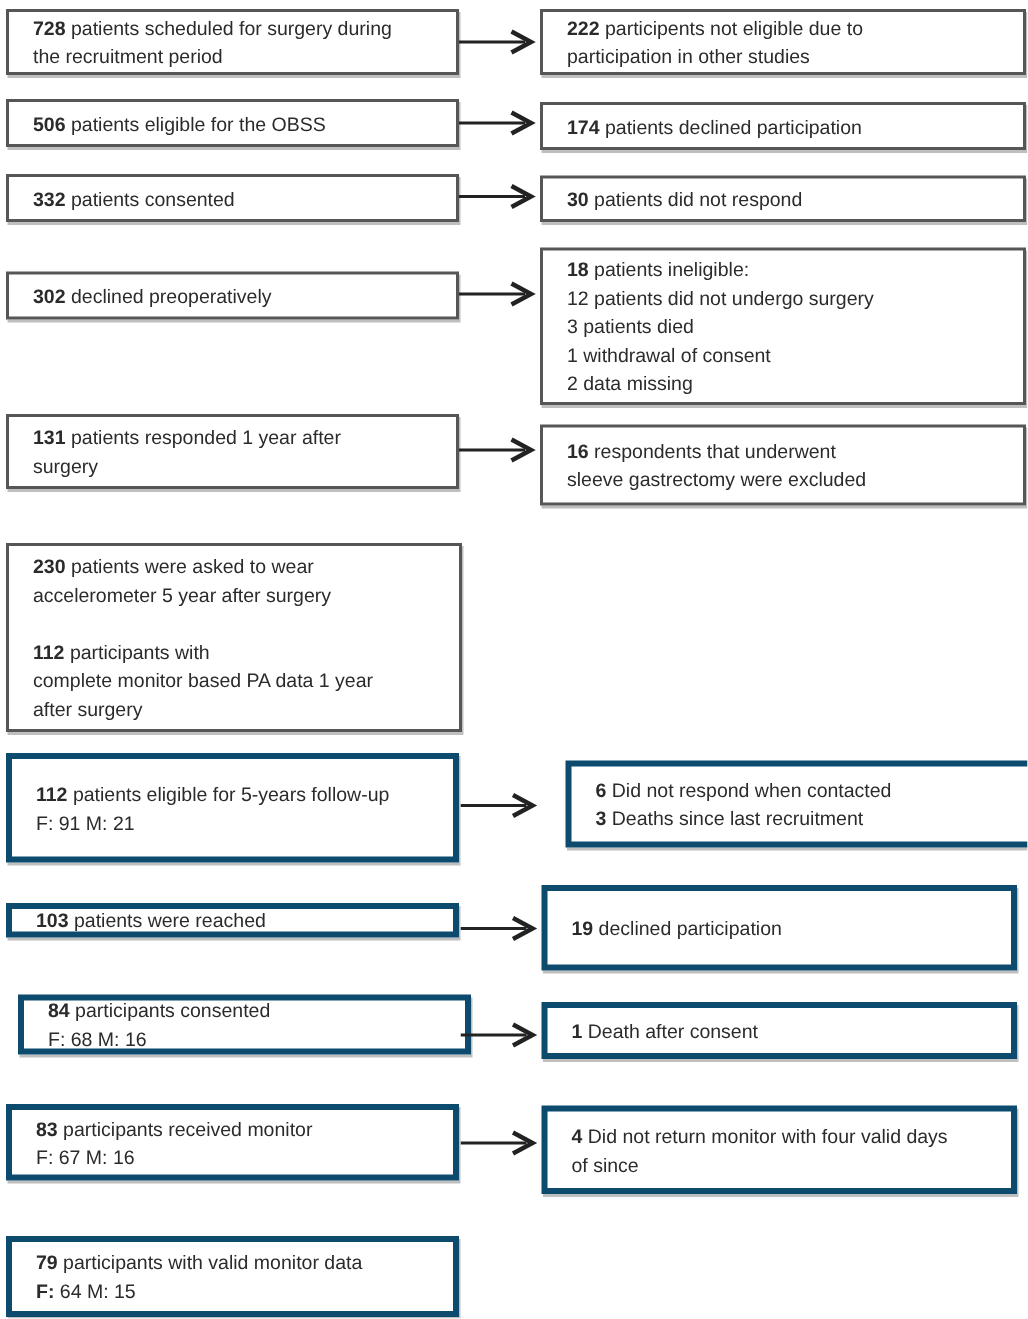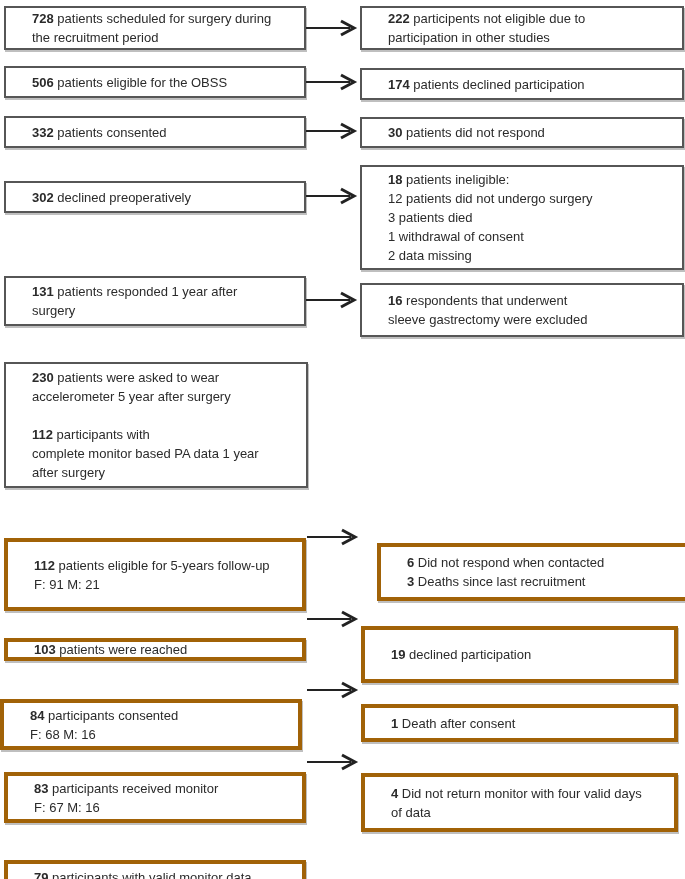--- a/index.html
+++ b/index.html
@@ -1,43 +1,43 @@
 <!DOCTYPE html>
 <html><head>
 <meta charset="utf-8">
 <style>
   html,body{margin:0;padding:0;background:#ffffff;}
   #flowchart{position:relative;width:685px;height:879px;background:#ffffff;
     font-family:"Liberation Sans",sans-serif;color:#2b2b2b;overflow:hidden;}
   .box{position:absolute;box-sizing:border-box;background:#ffffff;
     display:flex;flex-direction:column;justify-content:center;
-    padding:2px 26px;font-size:13px;line-height:19px;}
+    padding:2px 16px;font-size:13px;line-height:19px;}
   .thin{border:2px solid #565656;box-shadow:1px 2px 0 rgba(0,0,0,0.25);}
-  .thick{border:4px solid #a16207;box-shadow:1px 2px 0 rgba(0,0,0,0.25);margin-top:36px;}
+  .thick{border:4px solid #0c4a6e;box-shadow:1px 2px 0 rgba(0,0,0,0.25);}
   .line{white-space:nowrap;}
   .bold{font-weight:bold;}
   .arrow{position:absolute;width:52px;height:18px;}
   .arrow svg{display:block;}
 
   #b1L{top:6px;left:4px;width:302px;height:44px}
   #b1R{top:6px;left:360px;width:324px;height:44px}
   #b2L{top:66px;left:4px;width:302px;height:32px}
   #b2R{top:68px;left:360px;width:324px;height:32px}
   #b3L{top:116px;left:4px;width:302px;height:32px}
   #b3R{top:117px;left:360px;width:324px;height:31px}
   #b4L{top:181px;left:4px;width:302px;height:32px}
   #b4R{top:165px;left:360px;width:324px;height:105px}
   #b5L{top:276px;left:4px;width:302px;height:50px}
   #b5R{top:283px;left:360px;width:324px;height:54px}
   #b6L{top:362px;left:4px;width:304px;height:126px}
   #b7L{top:502px;left:4px;width:302px;height:73px}
   #b7R{top:507px;left:377px;width:317px;height:58px}
   #b8L{top:602px;left:4px;width:302px;height:23px}
   #b8R{top:590px;left:361px;width:317px;height:57px}
-  #b9L{top:663px;left:0;width:302px;height:51px}
+  #b9L{top:663px;left:12px;width:302px;height:40px}
   #b9R{top:668px;left:361px;width:317px;height:38px}
   #b10L{top:736px;left:4px;width:302px;height:51px}
   #b10R{top:737px;left:361px;width:317px;height:59px}
   #b11L{top:824px;left:4px;width:302px;height:54px}
 
   #a1{top:19px;left:306px}
   #a2{top:73px;left:306px}
   #a3{top:122px;left:306px}
   #a4{top:187px;left:306px}
   #a5{top:291px;left:306px}
@@ -117,21 +117,21 @@
     </div>
   <div class="box thick" id="b9R">
       <div class="line"><span class="bold">1</span><span> Death after consent</span></div>
     </div>
   <div class="box thick" id="b10L">
       <div class="line"><span class="bold">83</span><span> participants received monitor</span></div>
       <div class="line"><span>F: 67 M: 16</span></div>
     </div>
   <div class="box thick" id="b10R">
       <div class="line"><span class="bold">4</span><span> Did not return monitor with four valid days</span></div>
-      <div class="line"><span>of data</span></div>
+      <div class="line"><span>of since</span></div>
     </div>
   <div class="box thick" id="b11L">
       <div class="line"><span class="bold">79</span><span> participants with valid monitor data</span></div>
       <div class="line"><span class="bold">F:</span><span> 64 M: 15</span></div>
     </div>
 
   <div class="arrow" id="a1">
       <svg width="52" height="18" viewBox="0 0 52 18">
         <line x1="0" y1="9" x2="44" y2="9" stroke="#222222" stroke-width="2"></line>
         <polyline points="35,2 48,9 35,16" fill="none" stroke="#222222" stroke-width="3"></polyline>

